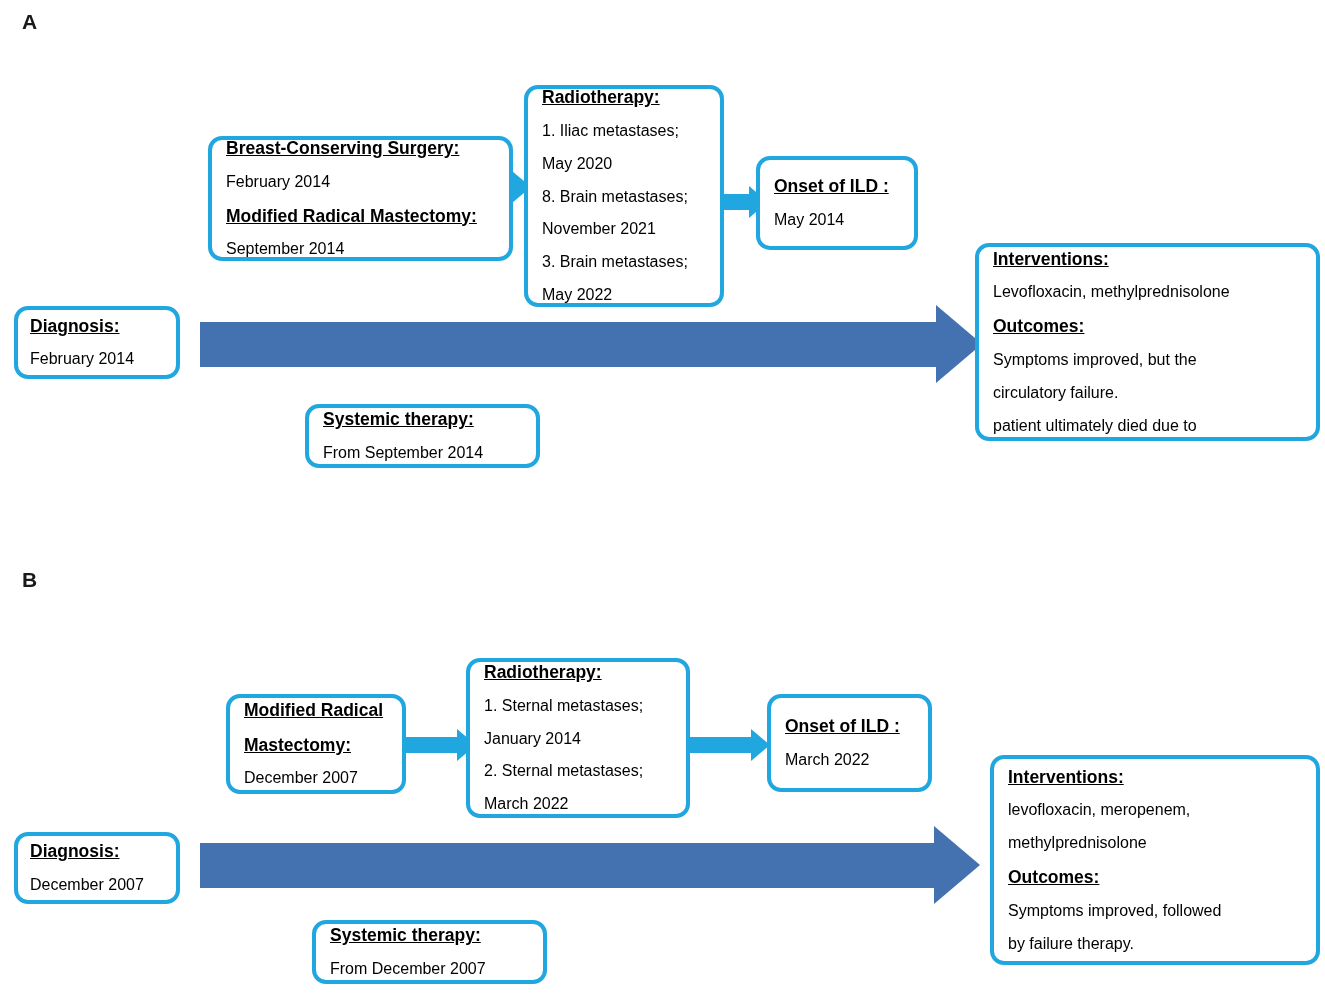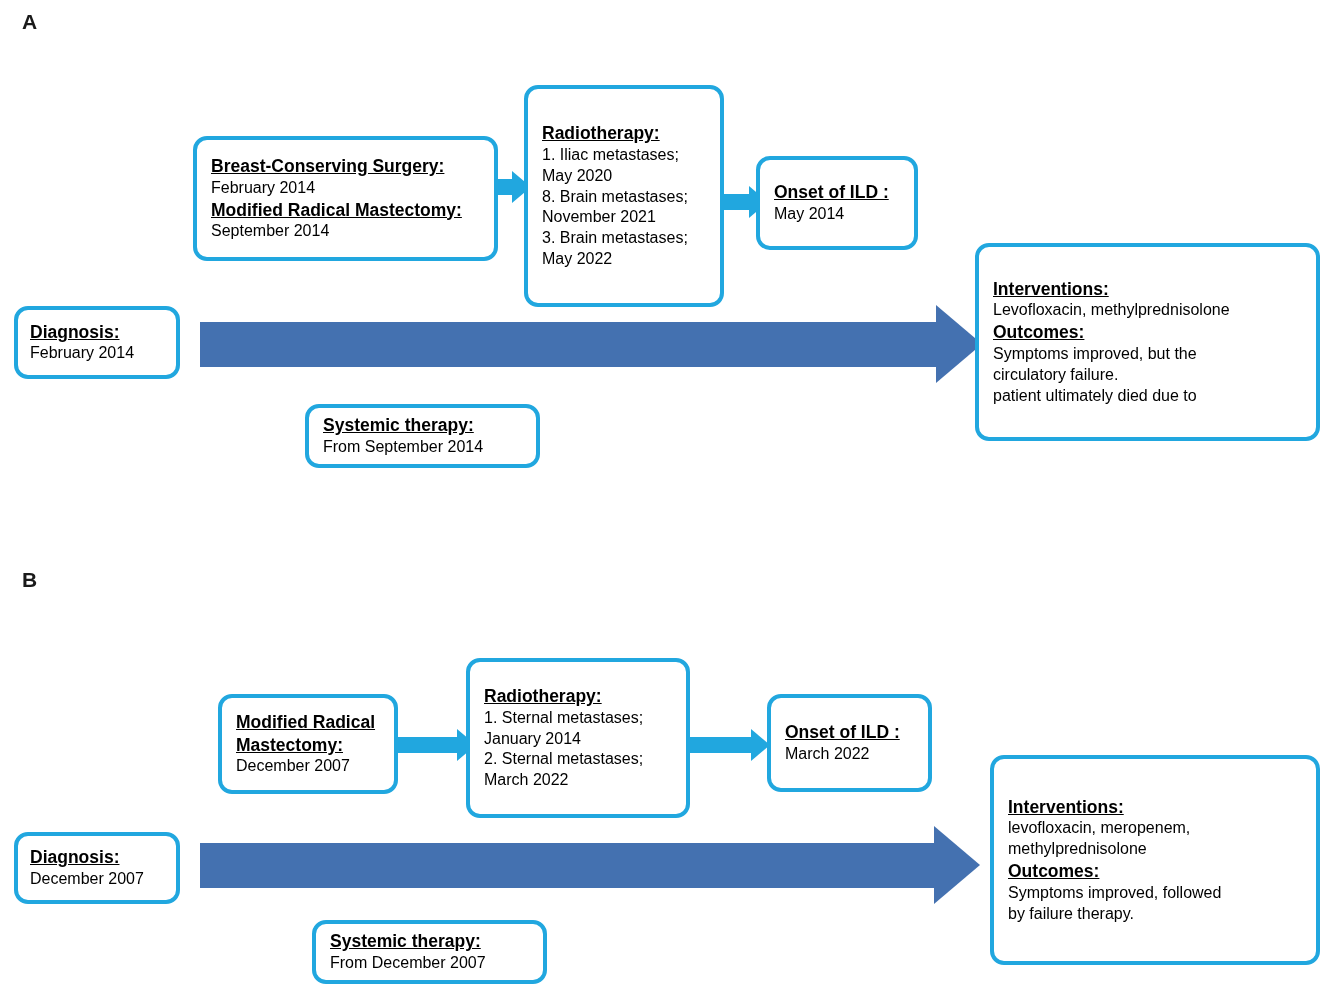--- a/index.html
+++ b/index.html
@@ -26,20 +26,21 @@
     position: absolute;
     box-sizing: border-box;
     background: #ffffff;
     border: 4px solid #21A7DF;
     border-radius: 14px;
     padding: 6px 10px 6px 14px;
     display: flex;
     flex-direction: column;
     justify-content: center;
     z-index: 5;
+    gap: 12px;
   }
   .box .hd {
     font-weight: bold;
     text-decoration: underline;
     font-size: 17.5px;
     line-height: 1.30;
     white-space: nowrap;
   }
   .box .ln {
     font-size: 16px;
@@ -97,21 +98,21 @@
 <div class="conn" style="left:489px; top:171px; width:42px; height:32px;">
   <div class="shaft" style="width:24px; height:16px; top:8px;"></div>
   <div class="head" style="left:23px; top:0px;"></div>
 </div>
 
 <div class="conn" style="left:723px; top:186px; width:46px; height:32px;">
   <div class="shaft" style="width:27px; height:16px; top:8px;"></div>
   <div class="head" style="left:26px; top:0px;"></div>
 </div>
 
-<div class="box" style="left:193px; top:136px; width:305px; height:125px;">
+<div class="box" style="left:208px; top:136px; width:305px; height:125px;">
   <div class="hd">Breast-Conserving Surgery:</div>
   <div class="ln">February 2014</div>
   <div class="hd">Modified Radical Mastectomy:</div>
   <div class="ln">September 2014</div>
 </div>
 
 <div class="box" style="left:524px; top:85px; width:200px; height:222px;">
   <div class="hd">Radiotherapy:</div>
   <div class="ln">1. Iliac metastases;</div>
   <div class="ln">May 2020</div>
@@ -155,21 +156,21 @@
 <div class="conn" style="left:386px; top:729px; width:90px; height:32px;">
   <div class="shaft" style="width:72px; height:16px; top:8px;"></div>
   <div class="head" style="left:71px; top:0px;"></div>
 </div>
 
 <div class="conn" style="left:686px; top:729px; width:84px; height:32px;">
   <div class="shaft" style="width:66px; height:16px; top:8px;"></div>
   <div class="head" style="left:65px; top:0px;"></div>
 </div>
 
-<div class="box" style="left:218px; top:694px; width:180px; height:100px;">
+<div class="box" style="left:226px; top:694px; width:180px; height:100px;">
   <div class="hd">Modified Radical</div>
   <div class="hd">Mastectomy:</div>
   <div class="ln">December 2007</div>
 </div>
 
 <div class="box" style="left:466px; top:658px; width:224px; height:160px;">
   <div class="hd">Radiotherapy:</div>
   <div class="ln">1. Sternal metastases;</div>
   <div class="ln">January 2014</div>
   <div class="ln">2. Sternal metastases;</div>

